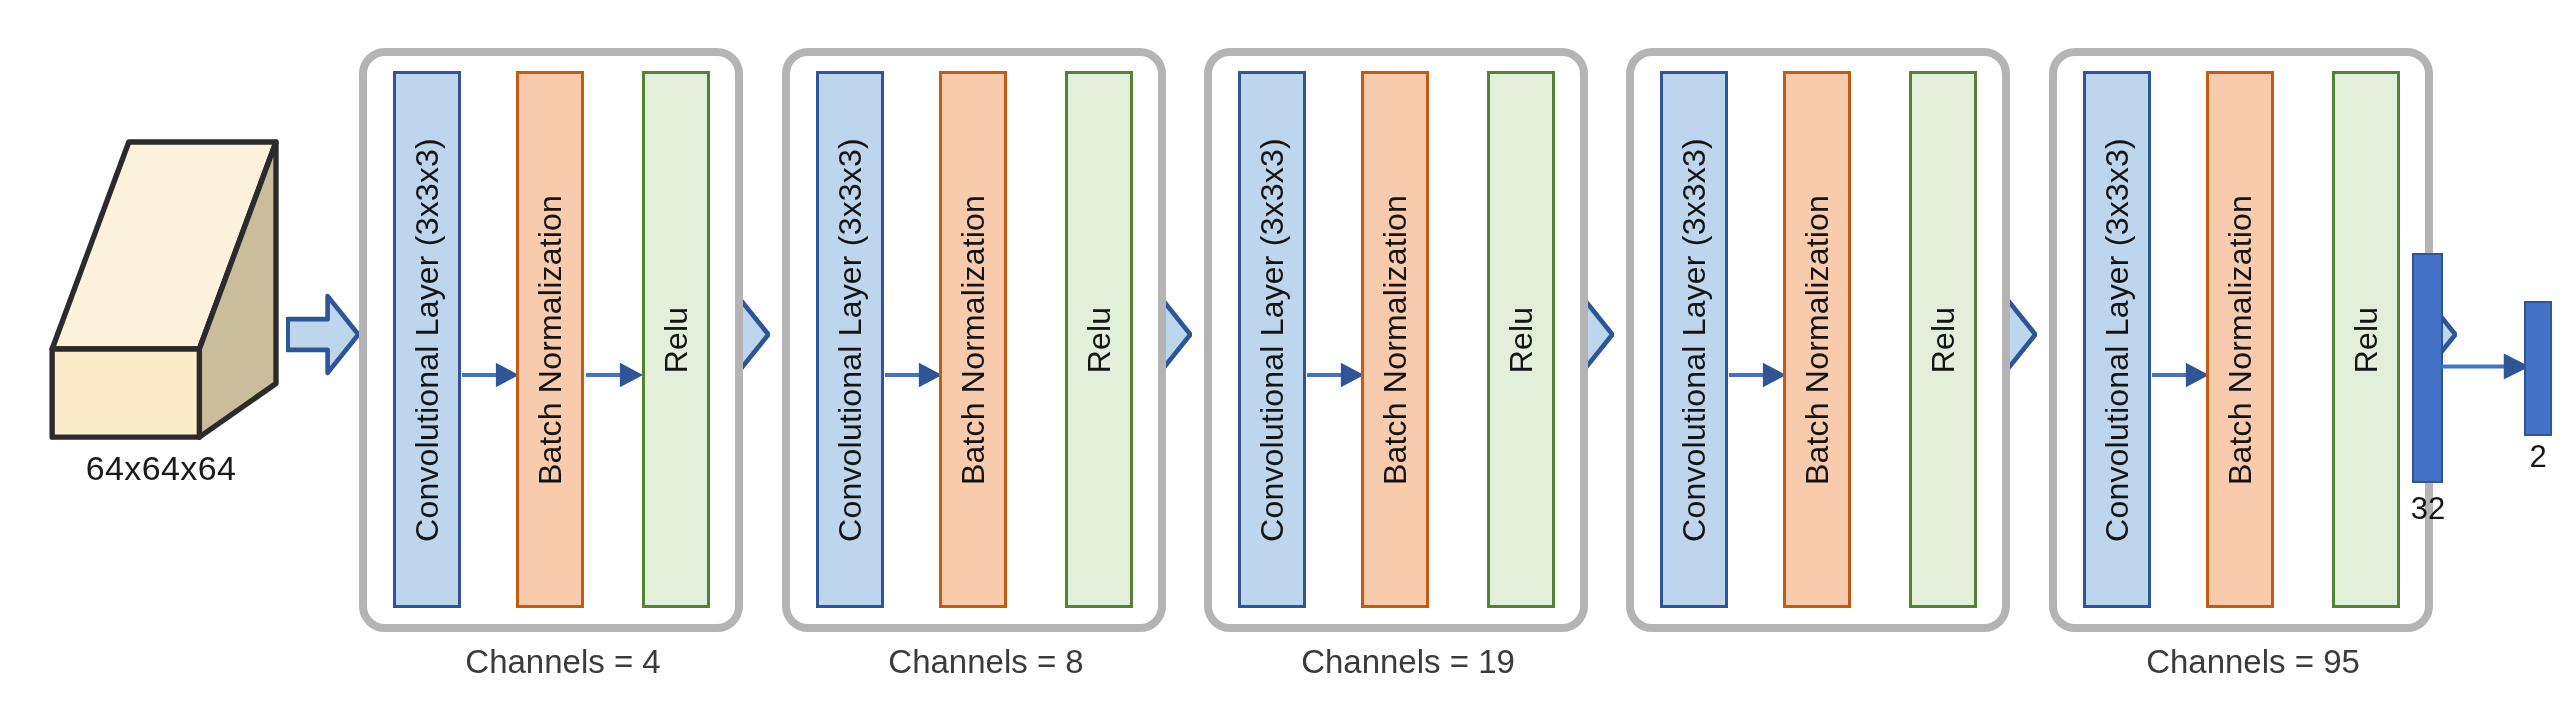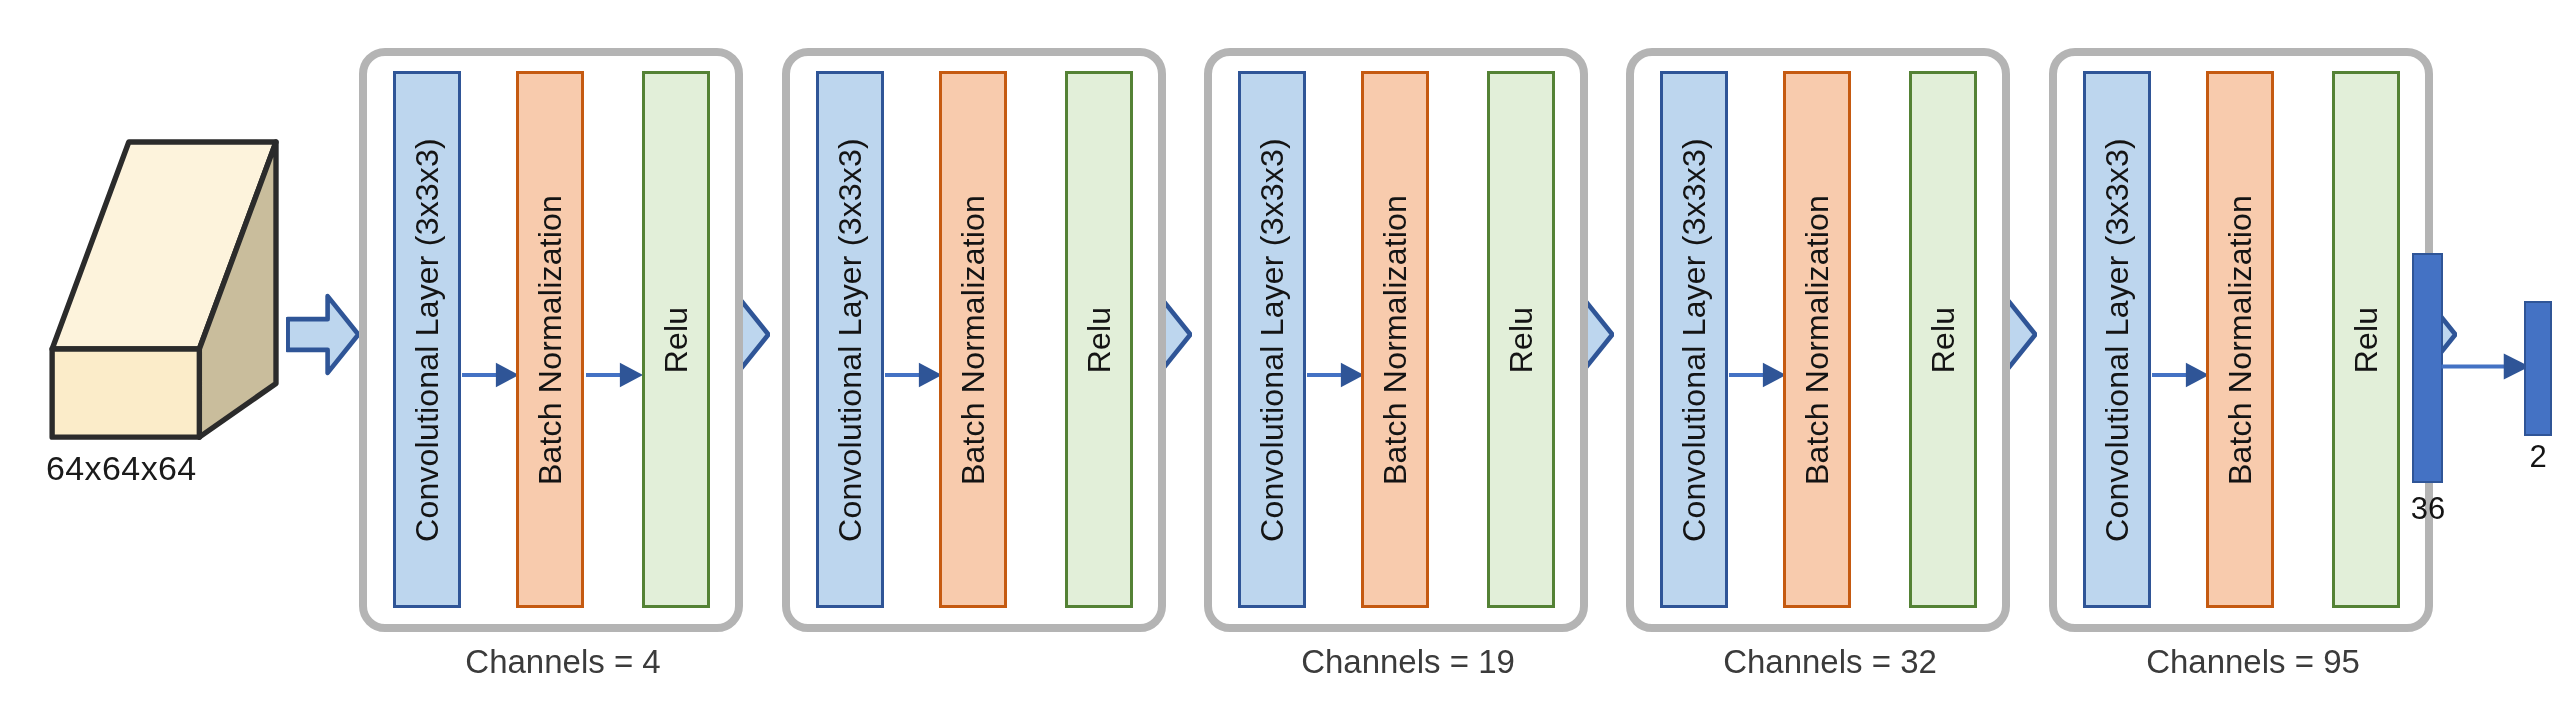--- a/index.html
+++ b/index.html
@@ -4,21 +4,21 @@
 <style>
   html,body{margin:0;padding:0;background:#ffffff;}
   body{width:2576px;height:709px;position:relative;overflow:hidden;
        font-family:"Liberation Sans",sans-serif;}
 
   #stage{position:absolute;left:0;top:0;width:2576px;height:709px;background:#fff;}
 
   
   #cube-group{position:absolute;left:46px;top:119px;width:276px;height:430px;}
   #cube-svg{position:absolute;left:0;top:0;}
-  #cube-label{position:absolute;left:0;top:330px;width:230px;text-align:left;
+  #cube-label{position:absolute;left:0;top:330px;width:230px;text-align:center;
               font-size:34px;color:#1a1a1a;letter-spacing:0.4px;white-space:nowrap;}
 
   
   .bigarrow{position:absolute;top:293px;width:74px;height:83px;}
 
   
   .block{position:absolute;top:48px;width:384px;height:584px;}
   .block-frame{position:absolute;left:0;top:0;width:100%;height:100%;
                border:8.4px solid #b4b4b4;border-radius:26px;background:#fff;
                box-sizing:border-box;}
@@ -129,20 +129,21 @@
         <line x1="0" y1="22" x2="50" y2="22" stroke="#4472c4" stroke-width="5"></line>
         <polygon points="44,6 74,22 44,38" fill="#2f5597"></polygon>
       </svg>
     </div>
     <div class="bar bar-bn">
       <span class="bar-txt">Batch Normalization</span>
     </div>
     <div class="bar bar-relu">
       <span class="bar-txt">Relu</span>
     </div>
+    <div class="chan-label">Channels = 8</div>
   </div>
 
   <div class="block" style="left:1204px;">
     <div class="block-frame"></div>
     <div class="bar bar-conv">
       <span class="bar-txt">Convolutional Layer (3x3x3)</span>
     </div>
     <div class="thinarrow ta1">
       <svg width="57" height="34" viewBox="0 0 74 44">
         <line x1="0" y1="22" x2="50" y2="22" stroke="#4472c4" stroke-width="5"></line>
@@ -168,21 +169,20 @@
         <line x1="0" y1="22" x2="50" y2="22" stroke="#4472c4" stroke-width="5"></line>
         <polygon points="44,6 74,22 44,38" fill="#2f5597"></polygon>
       </svg>
     </div>
     <div class="bar bar-bn">
       <span class="bar-txt">Batch Normalization</span>
     </div>
     <div class="bar bar-relu">
       <span class="bar-txt">Relu</span>
     </div>
-    <div class="chan-label">Channels = 32</div>
   </div>
 
   <div class="block" style="left:2049px;">
     <div class="block-frame"></div>
     <div class="bar bar-conv">
       <span class="bar-txt">Convolutional Layer (3x3x3)</span>
     </div>
     <div class="thinarrow ta1">
       <svg width="57" height="34" viewBox="0 0 74 44">
         <line x1="0" y1="22" x2="50" y2="22" stroke="#4472c4" stroke-width="5"></line>
@@ -200,18 +200,18 @@
 
   <div id="dense-group">
     <div class="dense-bar" id="dense-32"></div>
     <div id="dense-link">
       <svg width="89" height="35" viewBox="0 0 116 46">
         <line x1="0" y1="23" x2="88" y2="23" stroke="#4472c4" stroke-width="5"></line>
         <polygon points="82,6 116,23 82,40" fill="#2f5597"></polygon>
       </svg>
     </div>
     <div class="dense-bar" id="dense-2"></div>
-    <div class="dense-label" id="dense-32-label">36</div>
+    <div class="dense-label" id="dense-32-label">32</div>
     <div class="dense-label" id="dense-2-label">2</div>
   </div>
 
 </div>
 
 
 </body></html>

